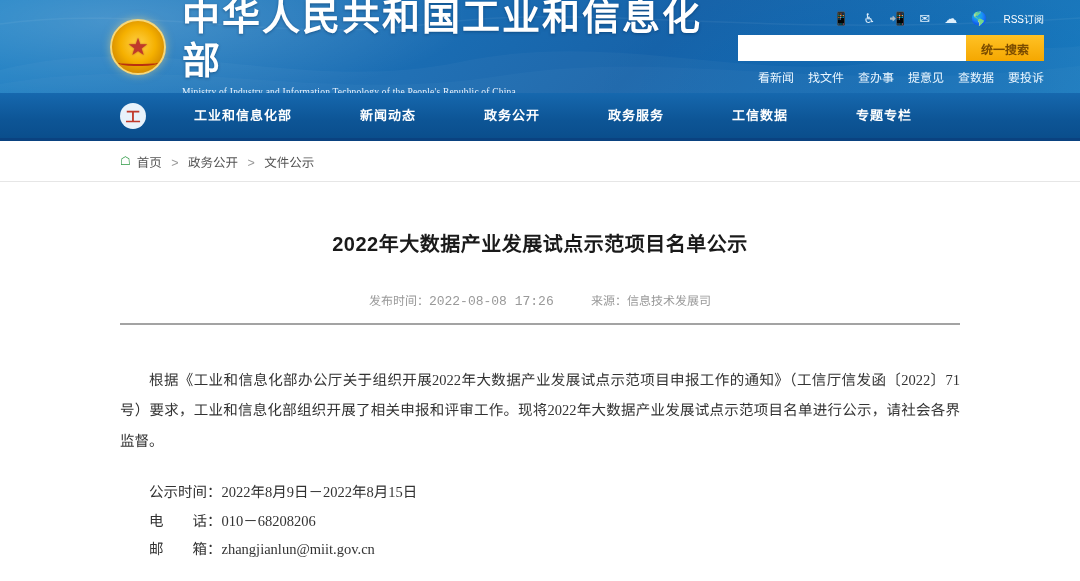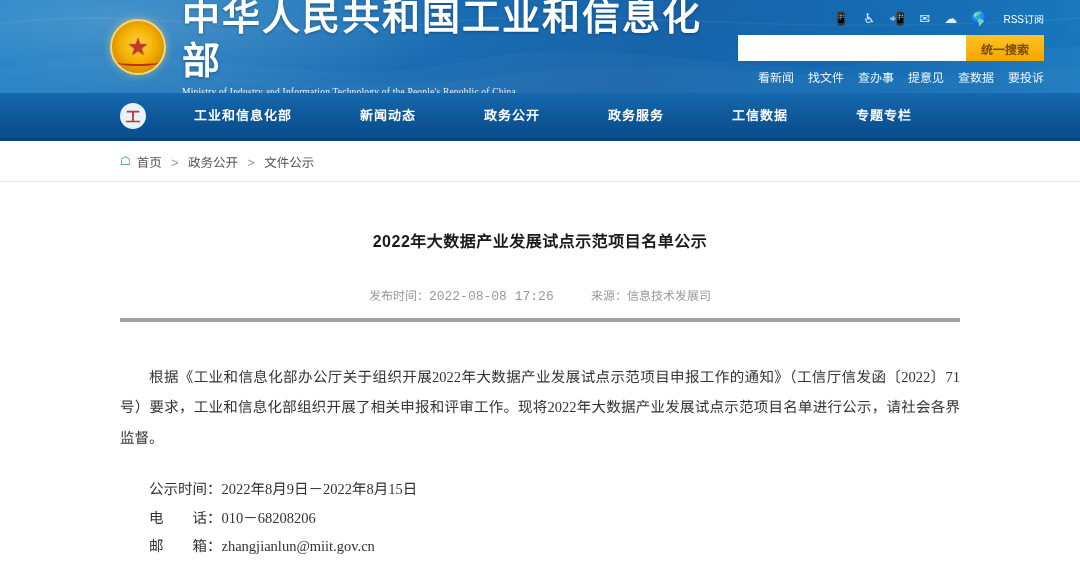--- a/index.html
+++ b/index.html
@@ -118,28 +118,28 @@
     padding-left: 120px; background: #fff;
   }
   .home-icon { color: #2f9a46; font-size: 12px; margin-right: 6px; }
   .breadcrumb { font-size: 12.5px; color: #555; }
   .breadcrumb a { color: #555; text-decoration: none; }
   .breadcrumb .sep { color: #999; margin: 0 6px; }
 
   
   .article { width: 1080px; padding: 0 120px; }
   .art-title {
-    text-align: center; font-size: 16px; font-weight: bold; color: #1a1a1a;
+    text-align: center; font-size: 20px; font-weight: bold; color: #1a1a1a;
     margin-top: 46px; letter-spacing: .5px;
     font-family: "Liberation Sans", sans-serif;
   }
   .art-meta {
     text-align: center; font-size: 12px; color: #999;
     margin-top: 34px; padding-bottom: 14px;
-    border-bottom: 4px solid #a3a3a3;
+    border-bottom: 2px solid #a3a3a3;
   }
   .art-meta .src { margin-left: 34px; }
 
   .body-text {
     margin-top: 40px; font-size: 14.5px; color: #333; line-height: 2.1;
     font-family: "Liberation Serif", "DejaVu Serif", serif;
     text-align: justify;
   }
   .indent { text-indent: 2em; }
   .block-lines { margin-top: 22px; font-size: 14.5px; color: #333; line-height: 1.95;

